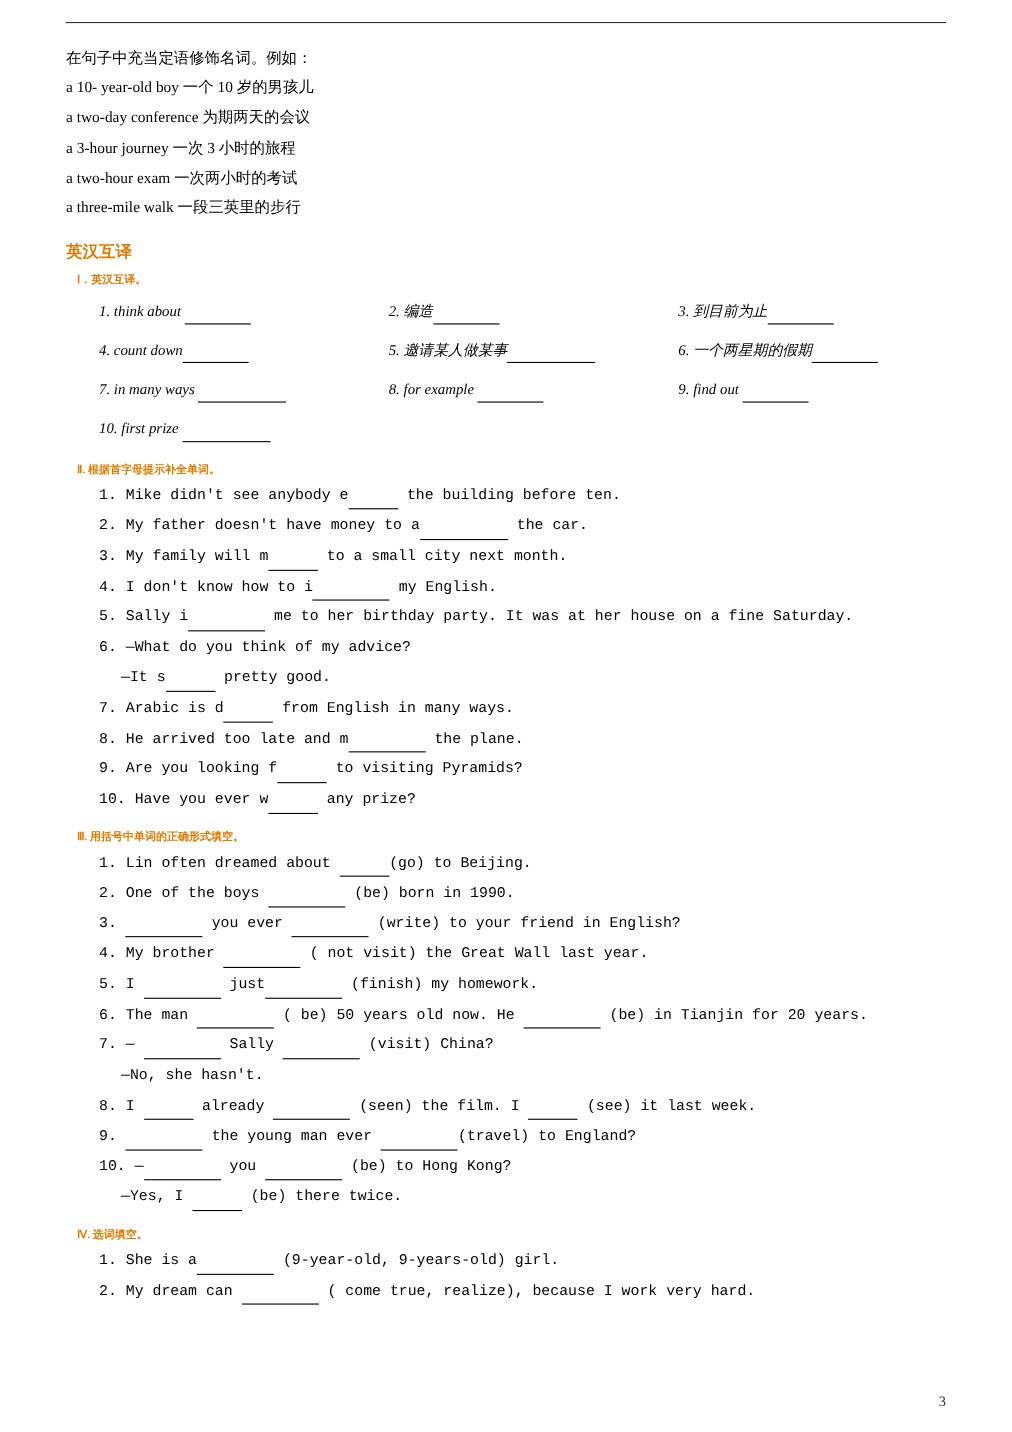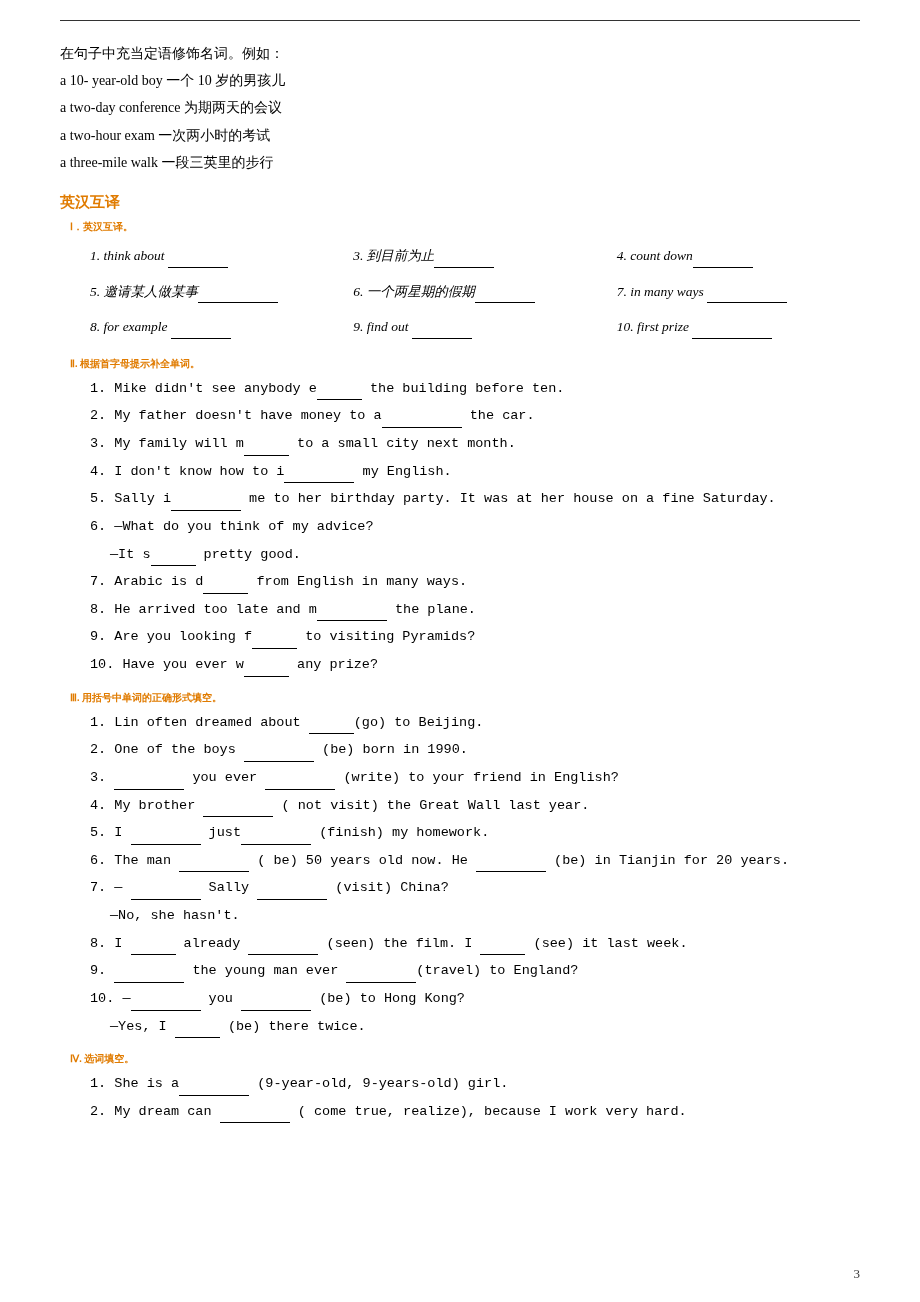--- a/index.html
+++ b/index.html
@@ -125,33 +125,37 @@
   </style>
 </head>
 <body>
 
 <div class="top-border"></div>
 
 <div class="intro-section">
   <p>在句子中充当定语修饰名词。例如：</p>
   <p class="indent1">a 10- year-old boy    一个 10 岁的男孩儿</p>
   <p class="indent1">a two-day conference   为期两天的会议</p>
+  <p class="indent1">a 3-hour journey 一次 3 小时的旅程</p>
   <p class="indent1">a two-hour exam    一次两小时的考试</p>
   <p class="indent1">a three-mile walk    一段三英里的步行</p>
 </div>
 
 <div class="section-title">英汉互译</div>
 
 <div class="exercise-block">
   <div class="sub-section-title">Ⅰ．英汉互译。</div>
   <div class="two-col indent2">
     <div class="exercise-item-cn">
       <span>1. think about </span><span class="blank"></span>
     </div>
     <div class="exercise-item-cn">
+      <span>2. 编造</span><span class="blank"></span>
+    </div>
+    <div class="exercise-item-cn">
       <span>3. 到目前为止</span><span class="blank"></span>
     </div>
     <div class="exercise-item-cn">
       <span>4. count down</span><span class="blank"></span>
     </div>
     <div class="exercise-item-cn">
       <span>5. 邀请某人做某事</span><span class="blank-long"></span>
     </div>
     <div class="exercise-item-cn">
       <span>6. 一个两星期的假期</span><span class="blank"></span>

